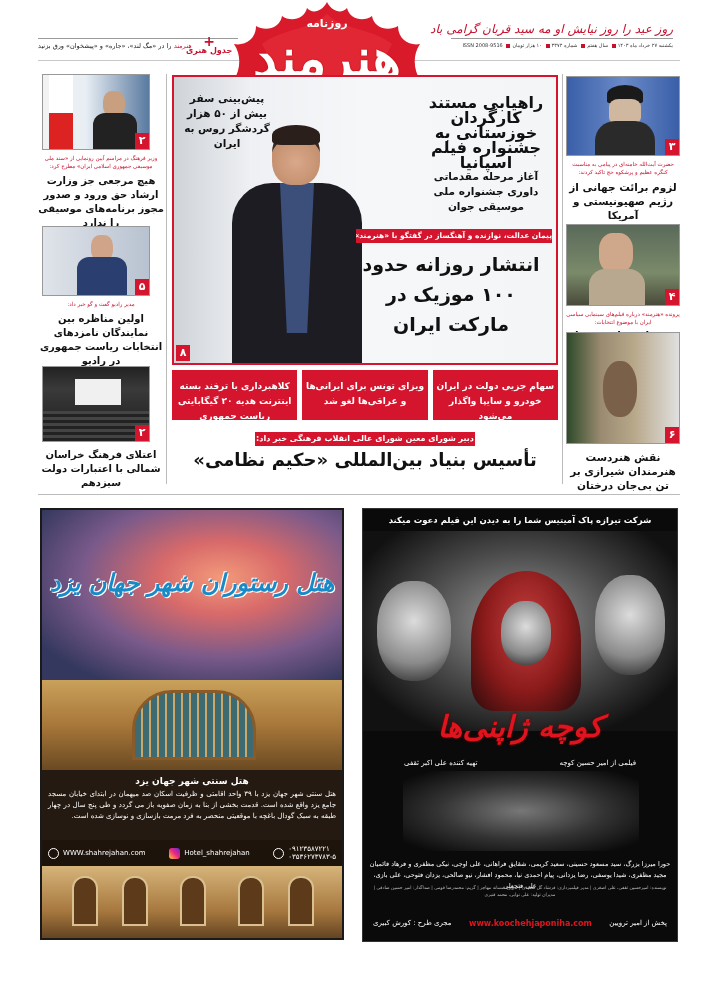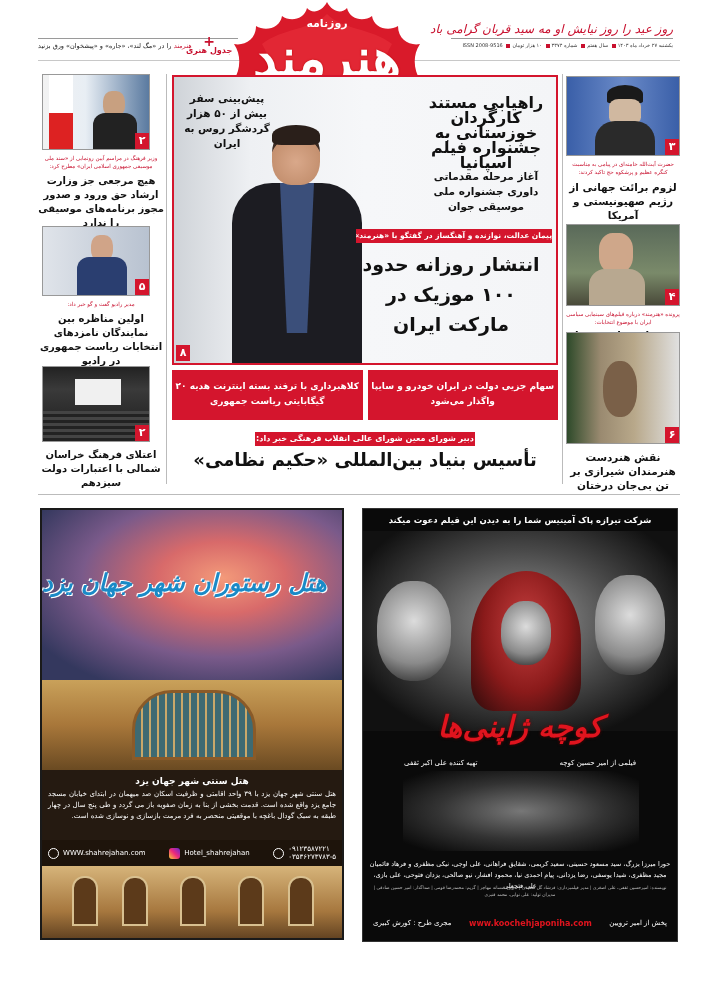--- a/index.html
+++ b/index.html
@@ -52,21 +52,21 @@
   .red-box { flex:1; background:#d4152d; color:#fff; font-size: 9px; font-weight:bold; text-align:center; line-height: 15px; padding-top: 9px; }
 
   .sub-kicker { left: 255px; top: 432px; width: 220px; height: 14px; background:#d4152d; color:#fff; font-size:8px; font-weight:bold; text-align:center; line-height:14px; }
   .big-headline { left: 172px; top: 449px; width: 386px; text-align:center; font-size:18px; font-weight:bold; color:#111; }
 
   .hrule-section { left: 38px; top: 494px; width: 642px; height: 1px; background:#bbb; }
 
   
   .hotel-ad { left: 40px; top: 508px; width: 304px; height: 432px; background:#111; border: 2px solid #1a1a1a; overflow:hidden; direction: rtl; }
   .sky { position:absolute; left:0; top:0; width:100%; height: 170px; background: radial-gradient(ellipse at 60% 40%, #f39a7a 0%, #d86a6a 25%, #7a5a8a 55%, #34385e 85%); }
-  .hotel-title { position:absolute; left:0; right:0; top: 58px; text-align:left; font-family:"DejaVu Serif", serif; font-style: italic; font-weight:bold; font-size:24px; color:#1a8ac7; text-shadow: 1px 1px 0 #fff, -1px -1px 0 #fff; }
+  .hotel-title { position:absolute; left:0; right:0; top: 58px; text-align:center; font-family:"DejaVu Serif", serif; font-style: italic; font-weight:bold; font-size:24px; color:#1a8ac7; text-shadow: 1px 1px 0 #fff, -1px -1px 0 #fff; }
   .courtyard { position:absolute; left:0; top:170px; width:100%; height: 90px; background: linear-gradient(180deg, #c9a15a 0%, #a8773a 50%, #6a4a22 100%); }
   .windows { position:absolute; left: 90px; top: 180px; width: 124px; height: 70px; background: repeating-linear-gradient(90deg, #3e6a72 0 6px, #c9a86a 6px 8px); border: 3px solid #8a5a28; border-radius: 40px 40px 0 0; }
   .hotel-info { position:absolute; left:0; top: 260px; width:100%; height:80px; background: rgba(40,28,18,0.9); color:#fff; padding: 6px 6px; }
   .hotel-info .t { font-size: 9px; font-weight:bold; text-align:center; margin-bottom:3px; }
   .hotel-info .d { font-size: 7px; line-height: 11px; text-align:justify; }
   .hotel-contacts { position:absolute; left:0; top: 330px; width:100%; height: 26px; display:flex; justify-content: space-between; align-items:center; padding: 0 6px; color:#fff; font-size:7px; background: rgba(30,20,12,0.95); direction: ltr; }
   .hotel-contacts .c { display:flex; align-items:center; gap:4px; }
   .ic { display:inline-block; width:11px; height:11px; border-radius:50%; border:1px solid #fff; }
   .ic.ig { border-radius:3px; background: linear-gradient(45deg,#f9ce34,#ee2a7b,#6228d7); border:none; }
   .hotel-bottom { position:absolute; left:0; top: 356px; width:100%; height: 76px; background: linear-gradient(180deg, #d6b47a 0%, #a6773e 60%, #5a3c1e 100%); }
@@ -190,20 +190,21 @@
   <div class="feat-left-text">پیش‌بینی سفر بیش از ۵۰ هزار گردشگر روس به ایران</div>
   <div class="feat-right-text">راهیابی مستند کارگردان خوزستانی به جشنواره فیلم اسپانیا</div>
   <div class="feat-right-text2">آغاز مرحله مقدماتی داوری جشنواره ملی موسیقی جوان</div>
   <div class="feat-kicker">پیمان عدالت، نوازنده و آهنگساز در گفتگو با «هنرمند»:</div>
   <div class="feat-headline">انتشار روزانه حدود ۱۰۰ موزیک در مارکت ایران</div>
   <div class="feat-badge">۸</div>
 </div>
 
 <div class="abs red-boxes">
   <div class="red-box">سهام جزیی دولت در ایران خودرو و سایپا واگذار می‌شود</div>
+  <div class="red-box">ویزای تونس برای ایرانی‌ها و عراقی‌ها لغو شد</div>
   <div class="red-box">کلاهبرداری با ترفند بسته اینترنت هدیه ۲۰ گیگابایتی ریاست جمهوری</div>
 </div>
 
 <div class="abs sub-kicker">دبیر شورای معین شورای عالی انقلاب فرهنگی خبر داد:</div>
 <div class="abs big-headline">تأسیس بنیاد بین‌المللی «حکیم نظامی»</div>
 
 <div class="abs hrule-section"></div>
 
 <div class="abs hotel-ad">
   <div class="sky"></div>

